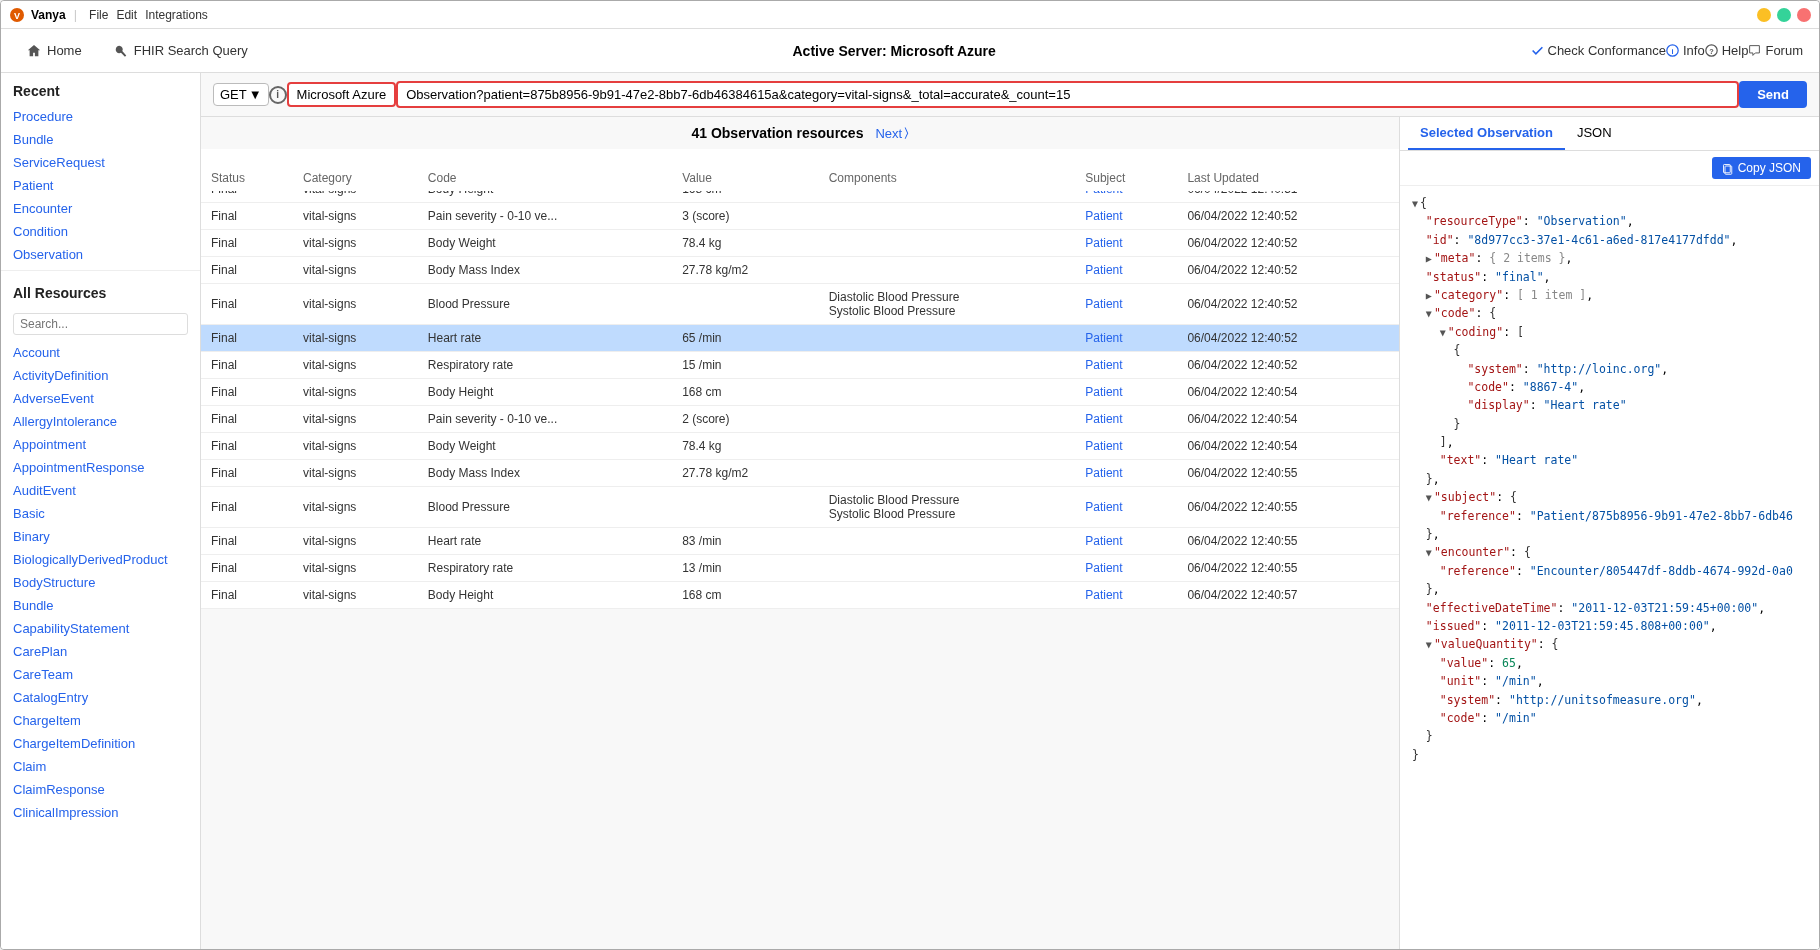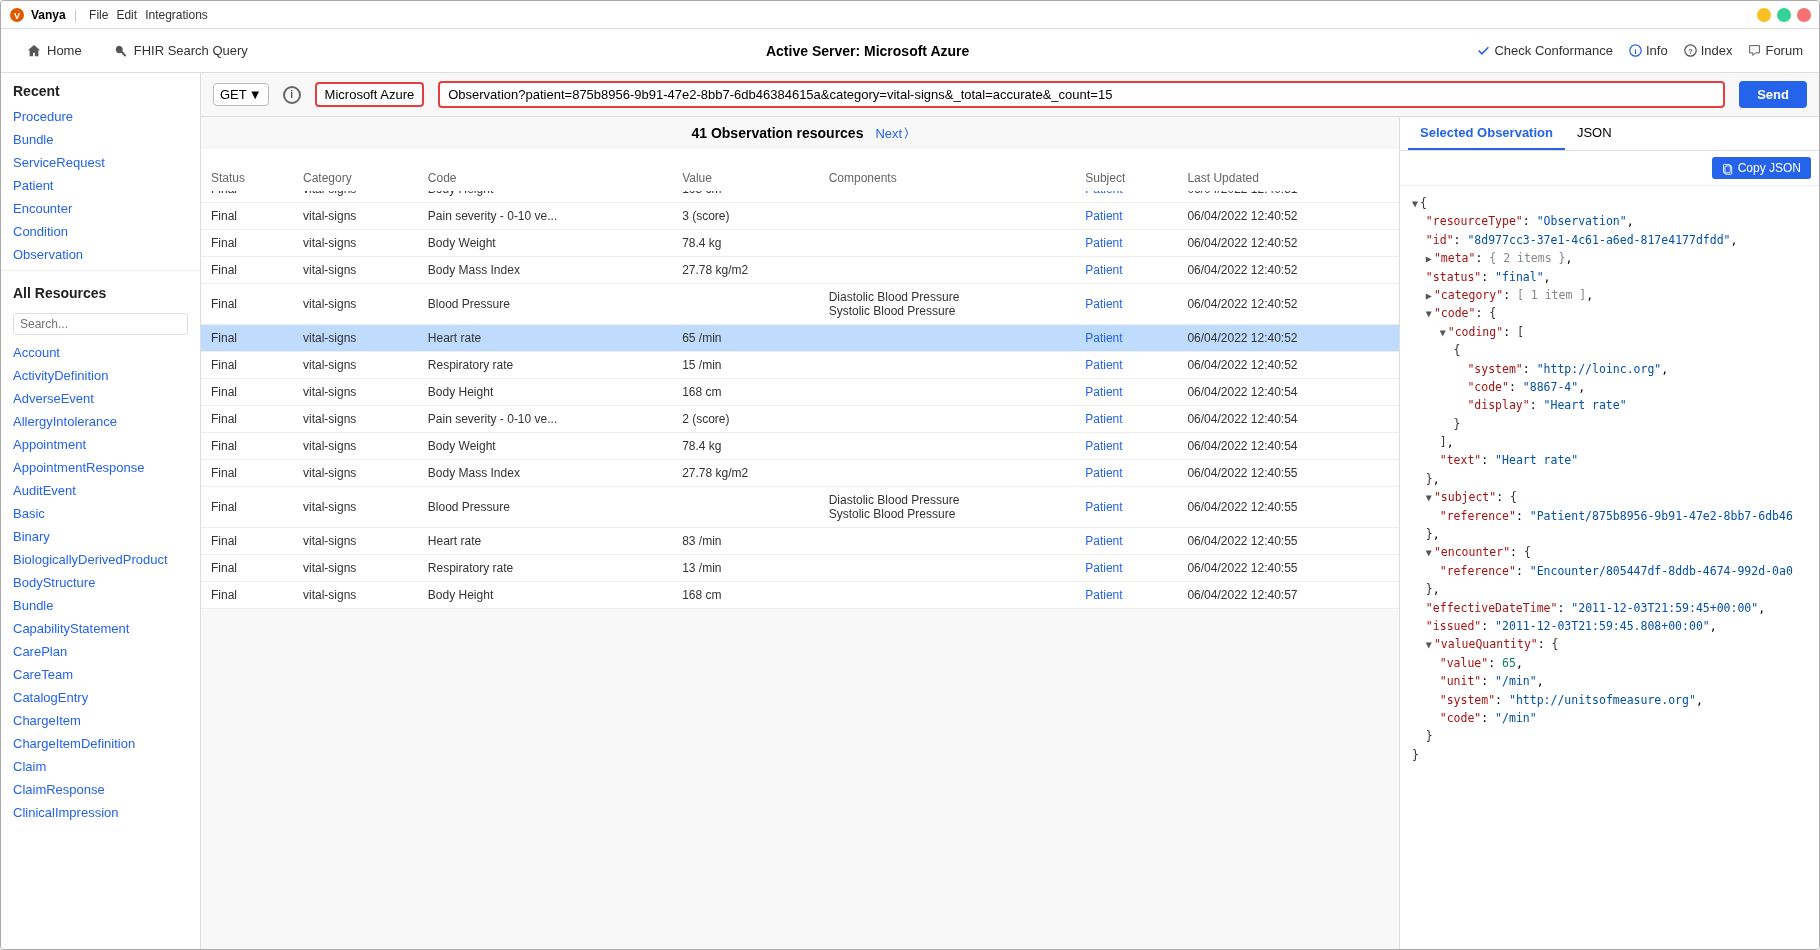--- a/index.html
+++ b/index.html
@@ -36,21 +36,21 @@
       gap: 16px;
     }
     .toolbar-nav { display: flex; align-items: center; gap: 12px; }
     .nav-btn {
       display: flex; align-items: center; gap: 6px;
       padding: 4px 10px;
       border: none; background: none;
       font-size: 13px; cursor: pointer; color: #333;
     }
     .toolbar-center { flex: 1; text-align: center; font-size: 14px; font-weight: 600; }
-    .toolbar-right { display: flex; align-items: center; gap: 16px; margin-left: auto; }
+    .toolbar-right { display: flex; align-items: center; margin-left: auto; }
     .toolbar-right-btn {
       display: flex; align-items: center; gap: 4px;
       font-size: 13px; cursor: pointer; color: #333;
       background: none; border: none;
     }
 
     
     .layout { display: flex; height: calc(950px - 72px); }
 
     
@@ -86,21 +86,21 @@
 
     
     .main { flex: 1; display: flex; flex-direction: column; overflow: hidden; background: #f8f8f8; }
 
     
     .query-bar {
       padding: 8px 12px;
       background: #f8f8f8;
       display: flex;
       align-items: center;
-      gap: 14px;
+      gap: 0;
       border-bottom: 1px solid #ddd;
     }
     .method-select {
       display: flex; align-items: center; gap: 2px;
       border: 1px solid #bbb;
       border-radius: 4px;
       padding: 3px 6px;
       background: #fff;
       cursor: pointer;
       font-size: 13px;
@@ -305,21 +305,21 @@
           <circle cx="8" cy="8" r="7" stroke="#2563eb" stroke-width="1.5" fill="none"></circle>
           <text x="8" y="12" text-anchor="middle" font-size="9" fill="#2563eb" font-weight="bold">i</text>
         </svg>
         <span>Info</span>
       </button>
       <button class="toolbar-right-btn">
         <svg width="13" height="13" viewBox="0 0 16 16">
           <circle cx="8" cy="8" r="7" stroke="#555" stroke-width="1.5" fill="none"></circle>
           <text x="8" y="12" text-anchor="middle" font-size="9" fill="#555" font-weight="bold">?</text>
         </svg>
-        <span>Index</span>
+        <span>Help</span>
       </button>
       <button class="toolbar-right-btn">
         <svg width="13" height="13" viewBox="0 0 16 16">
           <path d="M2 2h12v9H9l-3 3v-3H2z" stroke="#555" stroke-width="1.2" fill="none"></path>
         </svg>
         <span>Forum</span>
       </button>
     </div>
   </div>
 

